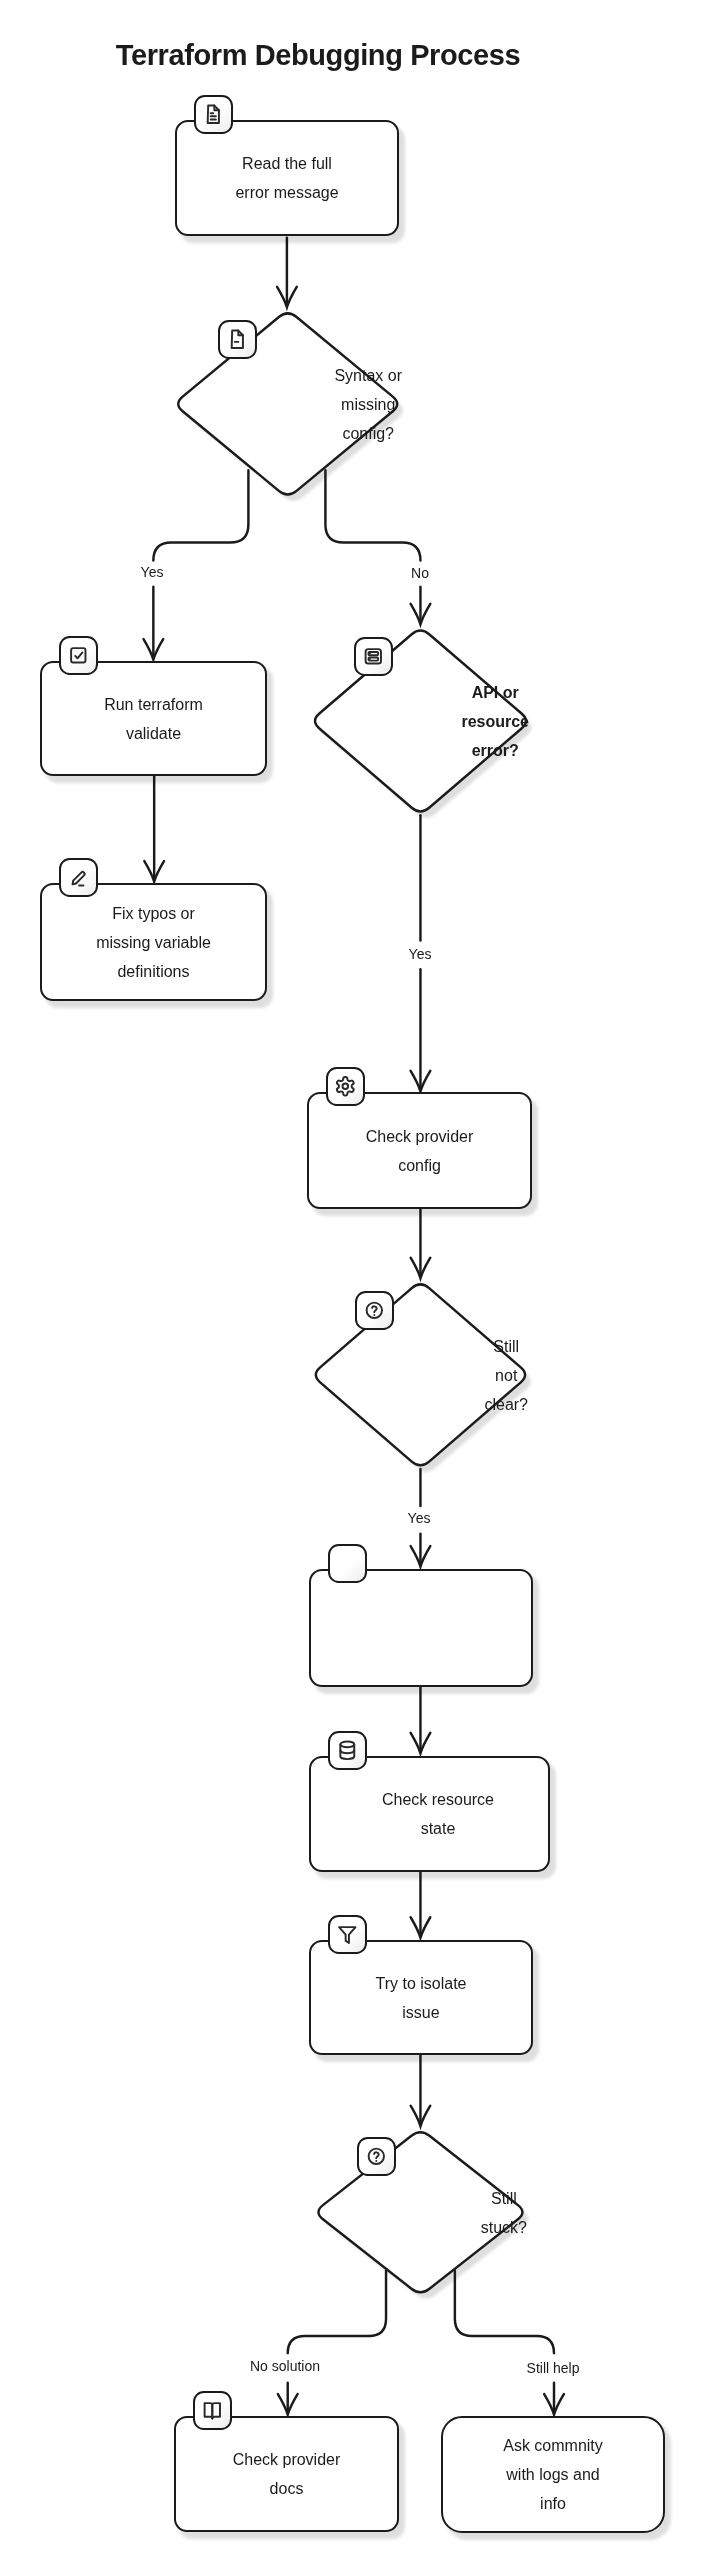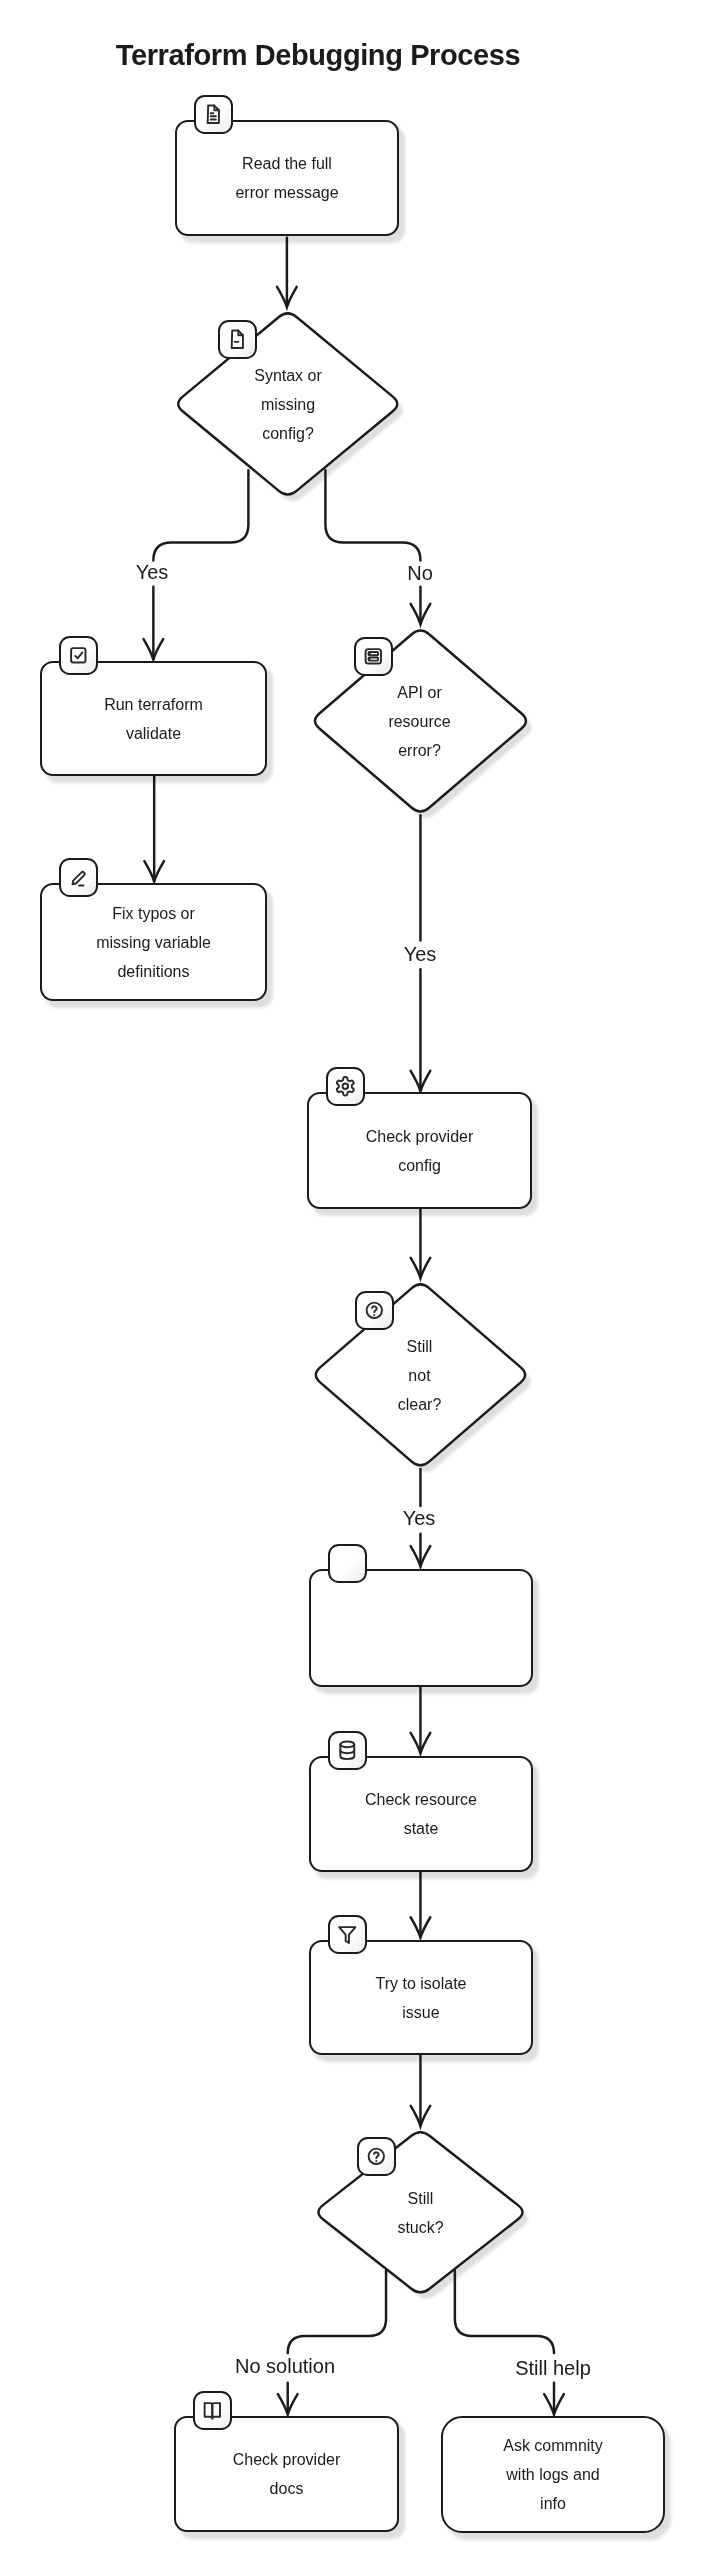--- a/index.html
+++ b/index.html
@@ -3,30 +3,30 @@
 <meta charset="utf-8">
 <style>
   html,body{margin:0;padding:0;background:#ffffff;}
   .canvas{position:relative;width:709px;height:2576px;background:#ffffff;overflow:hidden;
           font-family:"Liberation Sans","DejaVu Sans",sans-serif;color:#1b1b1b;}
   .canvas svg.wires{position:absolute;left:0;top:0;z-index:1;}
   .page-title{position:absolute;transform:translateX(-50%);font-size:29px;font-weight:bold;
               white-space:nowrap;z-index:4;letter-spacing:-0.4px;}
   .box-node{position:absolute;background:#ffffff;border:2.5px solid #1b1b1b;border-radius:13px;
             box-shadow:5.7px 6.6px 3.3px rgba(0,0,0,0.13);z-index:2;display:flex;align-items:center;justify-content:center;}
-  .diamond-node{position:absolute;z-index:2;display:flex;align-items:center;justify-content:center;}
+  .diamond-node{position:absolute;z-index:2;display:flex;align-items:center;justify-content:flex-end;}
   .node-label{white-space:pre-line;text-align:center;font-size:16px;line-height:29px;z-index:3;}
   .badge{position:absolute;width:35px;height:35px;border:2.5px solid #1b1b1b;border-radius:10.7px;
          background:linear-gradient(135deg,#ffffff 55%,#ececec 100%);z-index:3;
          display:flex;align-items:center;justify-content:center;}
   .badge svg{width:24.6px;height:24.6px;stroke:#2a2a2a;fill:none;stroke-width:1.9;
              stroke-linecap:round;stroke-linejoin:round;}
   .box-node .badge{left:17px;top:-27px;}
   .diamond-node .badge{left:44px;top:9.8px;}
-  .edge-label{position:absolute;transform:translate(-50%,-50%);font-size:20px;line-height:19.7px;
+  .edge-label{position:absolute;transform:translate(-50%,-50%);font-size:14px;line-height:19.7px;
               background:#ffffff;padding:0 3.3px;z-index:2;white-space:nowrap;}
 </style>
 </head>
 <body>
 
 <div class="canvas">
 
   <svg class="wires" width="709" height="2576" viewBox="0 0 865 3144">
       <defs>
         <filter id="soft" x="-20%" y="-20%" width="140%" height="140%">
@@ -118,21 +118,21 @@
       <svg viewBox="0 0 24 24">
         <path d="M7 15.3L14.9 7.4a1.9 1.9 0 0 1 2.7 2.7L9.7 18 6.4 18.8 7 15.3z"></path>
         <path d="M12.8 20h4.2"></path>
       </svg>
     </div>
     <div class="node-label">Fix typos or
 missing variable
 definitions</div>
   </div>
 
-  <div class="diamond-node" style="left:310px;top:627px;width:219px;height:188px;">
+  <div class="diamond-node" style="left:310px;top:627px;width:219px;height:188px;font-weight:bold;">
     <div class="badge">
       <svg viewBox="0 0 24 24">
         <rect x="4.5" y="5" width="15" height="14" rx="2.5"></rect>
         <rect x="7.3" y="7.8" width="9.4" height="3.1" rx="1"></rect>
         <rect x="7.3" y="13.1" width="9.4" height="3.1" rx="1"></rect>
         <path d="M8.7 9.35h.01"></path>
           <path d="M8.7 14.65h.01"></path>
       </svg>
     </div>
     <div class="node-label">API or
@@ -163,21 +163,21 @@
 not
 clear?</div>
   </div>
 
   <div class="box-node" style="left:309px;top:1569px;width:220px;height:114px;">
     <div class="badge">
       <svg viewBox="0 0 24 24"></svg>
     </div>
   </div>
 
-  <div class="box-node" style="left:309px;top:1756px;width:220px;height:112px;">
+  <div class="box-node" style="left:309px;top:1756px;width:220px;height:112px;padding-left:17px;">
     <div class="badge">
       <svg viewBox="0 0 24 24">
         <ellipse cx="12" cy="6.2" rx="6.8" ry="2.8"></ellipse>
         <path d="M5.2 6.2v11.6c0 1.55 3.05 2.8 6.8 2.8s6.8-1.25 6.8-2.8V6.2"></path>
         <path d="M5.2 12c0 1.55 3.05 2.8 6.8 2.8s6.8-1.25 6.8-2.8"></path>
       </svg>
     </div>
     <div class="node-label">Check resource
 state</div>
   </div>

